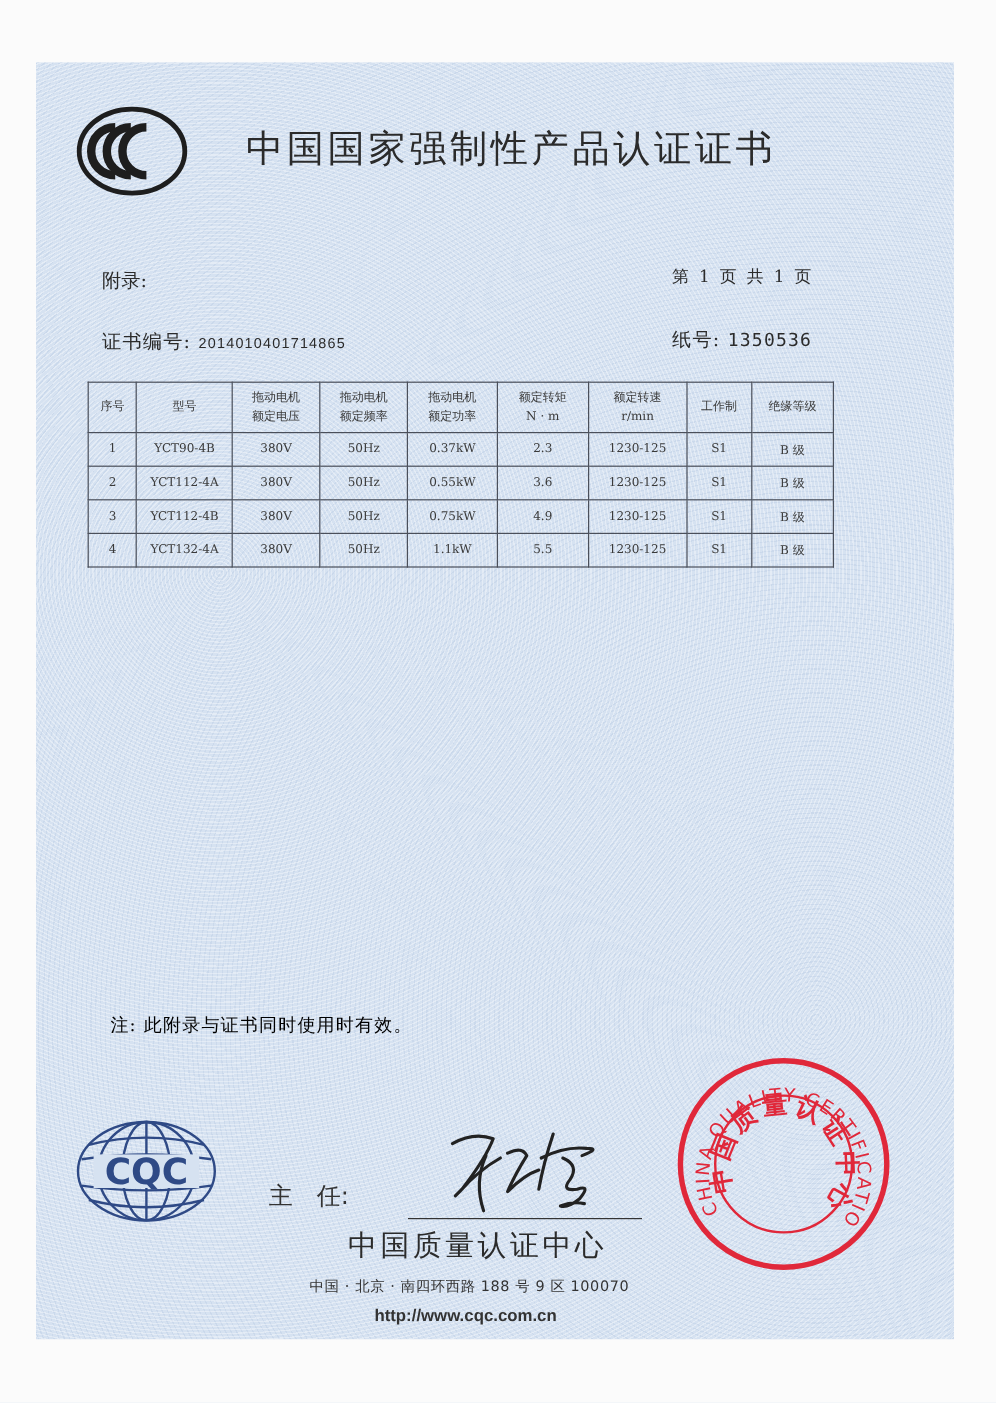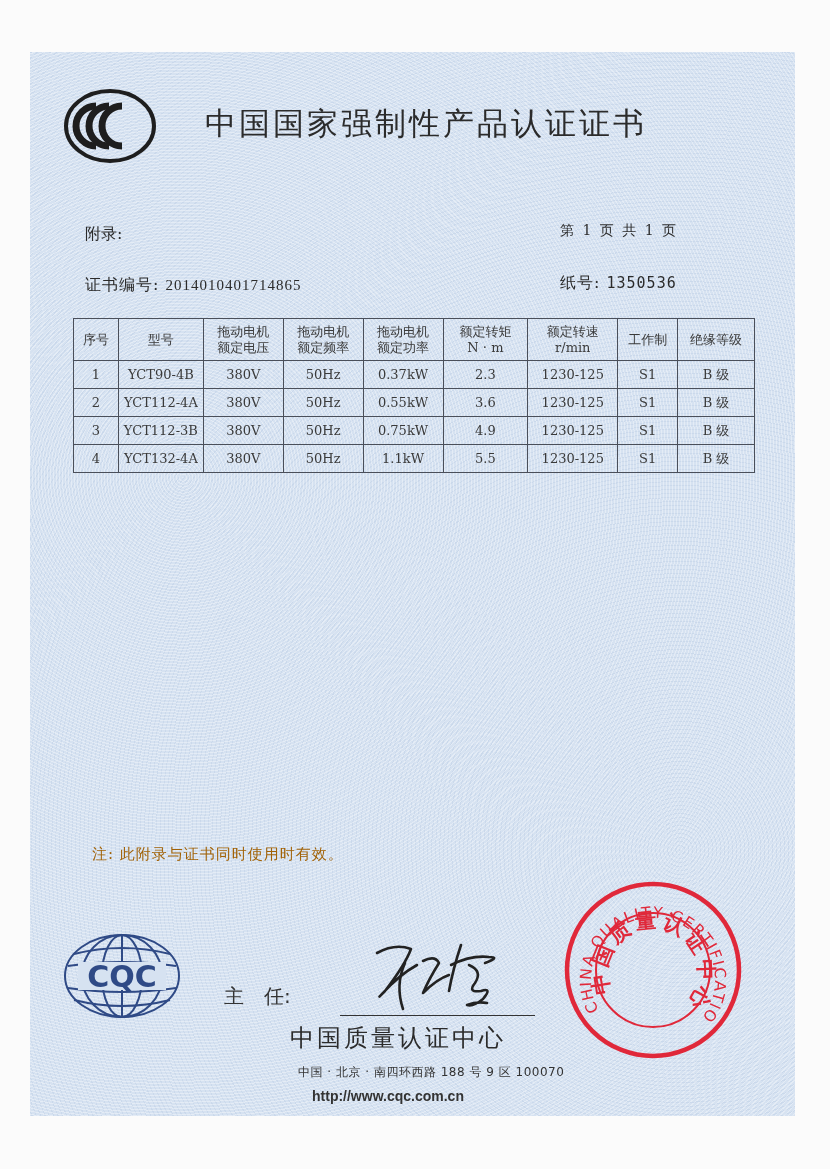--- a/index.html
+++ b/index.html
@@ -19,45 +19,45 @@
       position: absolute; left: 205px; top: 103px; font-family: "DejaVu Sans", "Liberation Sans", sans-serif;
       font-size: 31px; letter-spacing: 3px; color: #2b2b2b;
     }
     .row-text { position: absolute; font-size: 16px; color: #2b2b2b; }
     .appendix { left: 85px; top: 224px; }
     .page-info { left: 560px; top: 222px; letter-spacing: 2px; font-size: 14px; }
     .cert-no { left: 85px; top: 275px; letter-spacing: 1px; }
     .paper-no { left: 560px; top: 273px; letter-spacing: 1px; }
 
     table.spec {
-      position: absolute; left: 73px; top: 318px; width: 682px; border-collapse: collapse;
-      font-size: 13px; color: #3a3a3a;
+      position: absolute; left: 73px; top: 318px; width: 622px; border-collapse: collapse;
+      font-size: 10px; color: #3a3a3a;
     }
     table.spec th, table.spec td {
       border: 1.3px solid #4a4f5a; text-align: center; padding: 0; font-weight: normal;
     }
     table.spec th { height: 41px; line-height: 16px; }
     table.spec td { height: 27px; }
 
-    .note { position: absolute; left: 92px; top: 845px; font-size: 15px; letter-spacing: 1px; color: #a16207; text-align: right; }
+    .note { position: absolute; left: 92px; top: 845px; font-size: 15px; letter-spacing: 1px; color: #000000; text-align: right; }
 
     .cqc-logo { position: absolute; left: 62px; top: 932px; }
     .director-label {
       position: absolute; left: 224px; top: 983px; font-family: "DejaVu Sans", "Liberation Sans", sans-serif;
       font-size: 20px; color: #333;
     }
     .signature { position: absolute; left: 365px; top: 935px; }
     .sig-line { position: absolute; left: 340px; top: 1015px; width: 195px; height: 1px; background: #333; }
     .org-name {
       position: absolute; left: 290px; top: 1022px; font-family: "DejaVu Sans", "Liberation Sans", sans-serif;
       font-size: 24px; letter-spacing: 3px; color: #2b2b2b;
     }
     .address {
       position: absolute; left: 258px; top: 1064px; font-family: "DejaVu Sans", "Liberation Sans", sans-serif;
-      font-size: 12px; color: #333; letter-spacing: 0.5px; margin-left: 40px;
+      font-size: 12px; color: #333; letter-spacing: 0.5px;
     }
     .url {
       position: absolute; left: 312px; top: 1088px; font-family: Liberation Sans, sans-serif;
       font-size: 14px; font-weight: bold; color: #333;
     }
     .seal { position: absolute; left: 562px; top: 880px; }
   </style>
 </head>
 <body>
 
@@ -70,21 +70,21 @@
     <path d="M47 18 A20 20 0 1 0 47 58" fill="none" stroke="#1e1e1e" stroke-width="7"></path>
     <path d="M60 18 A20 20 0 1 0 60 58" fill="none" stroke="#1e1e1e" stroke-width="7"></path>
   </svg>
 </div>
 <div class="title">中国国家强制性产品认证证书</div>
 
 <div class="row-text appendix">附录:</div>
 <div class="row-text page-info">第 1 页 共 1 页</div>
 <div class="row-text cert-no">
   <span>证书编号:</span>
-  <span style="font-family:Liberation Serif, serif;font-size:15px;">2014010401714865</span>
+  <span style="font-family:Liberation Sans, sans-serif;font-size:12px;">2014010401714865</span>
 </div>
 <div class="row-text paper-no">
   <span>纸号:</span>
   <span style="font-family:'DejaVu Sans Mono','Liberation Mono',monospace;font-size:15px;">1350536</span>
 </div>
 
 <table class="spec">
   <colgroup>
     <col style="width:45px">
       <col style="width:85px">
@@ -127,21 +127,21 @@
       <td>380V</td>
       <td>50Hz</td>
       <td>0.55kW</td>
       <td>3.6</td>
       <td>1230-125</td>
       <td>S1</td>
       <td>B 级</td>
     </tr>
     <tr>
       <td>3</td>
-      <td>YCT112-3B</td>
+      <td>YCT112-4B</td>
       <td>380V</td>
       <td>50Hz</td>
       <td>0.75kW</td>
       <td>4.9</td>
       <td>1230-125</td>
       <td>S1</td>
       <td>B 级</td>
     </tr>
     <tr>
       <td>4</td>

